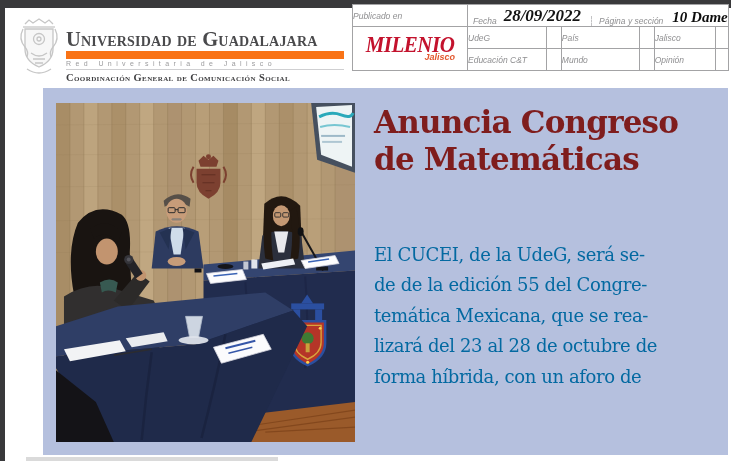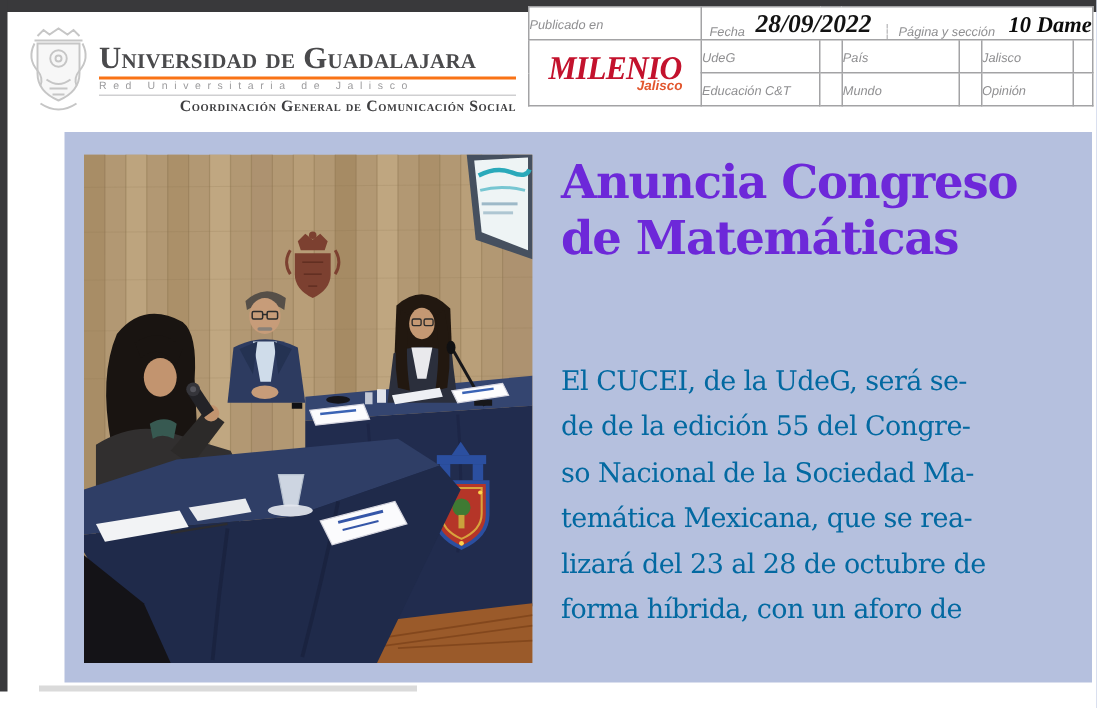--- a/index.html
+++ b/index.html
@@ -9,28 +9,28 @@
   }
   .frame-top{position:absolute;left:0;top:0;width:731px;height:8px;background:#39393b;}
   .frame-left{position:absolute;left:0;top:0;width:5px;height:461px;background:#39393b;}
 
   
   .letterhead-crest{position:absolute;left:15px;top:15px;width:48px;height:64px;}
   .wordmark{position:absolute;left:66px;top:28px;width:278px;}
   .uni-name{
     font-family:"Liberation Serif",serif;font-variant:small-caps;font-weight:600;
     font-size:20.5px;color:#4a4a4c;letter-spacing:.2px;white-space:nowrap;
-    border-bottom:2px solid #f97316;padding-bottom:1px;line-height:22px;
+    border-bottom:8px solid #f97316;padding-bottom:1px;line-height:22px;
   }
   .network-line{
     margin-top:1px;font-size:7px;color:#9b9b9d;letter-spacing:4.4px;white-space:nowrap;
     border-bottom:1px solid #cfcfd1;padding-bottom:2px;
   }
   .department-line{
-    margin-top:2px;text-align:right;font-family:"Liberation Serif",serif;
+    margin-top:2px;text-align:left;font-family:"Liberation Serif",serif;
     font-variant:small-caps;font-weight:700;font-size:10.5px;color:#3e3e40;letter-spacing:.4px;
     white-space:nowrap;
   }
 
   
   .clip-table{position:absolute;left:352px;top:4px;border-collapse:collapse;table-layout:fixed;background:#fff;font-style:italic;}
   .clip-table td{border:1px solid #a3a3a5;padding:0;height:21px;overflow:hidden;}
   .lbl{font-size:8.5px;color:#8f8f91;padding-left:4px;vertical-align:middle;}
   .cb{background:#fff;}
   .milenio-cell{text-align:center;vertical-align:middle;margin-top:33px;}
@@ -46,21 +46,21 @@
   .seccion-label{font-size:8.5px;color:#8f8f91;border-left:1px dashed #c2c2c4;padding-left:7px;}
   .seccion-value{font-family:"Liberation Serif",serif;font-weight:700;font-size:15px;color:#0c0c0c;margin-left:9px;}
 
   
   .clip-block{position:absolute;left:43px;top:88px;width:685px;height:367px;background:#b5c0de;}
   .clip-photo{position:absolute;left:56px;top:103px;width:299px;height:339px;}
   .clip-photo svg{display:block;width:100%;height:100%;}
   .headline{position:absolute;left:374px;top:104px;width:354px;}
   .headline div{
     font-family:"DejaVu Serif","Liberation Serif",serif;font-weight:700;font-size:31px;
-    line-height:37px;color:#6d28d9;letter-spacing:-0.8px;white-space:nowrap;
+    line-height:37px;color:#7f1d1d;letter-spacing:-0.8px;white-space:nowrap;
   }
   .body-text{position:absolute;left:374px;top:240px;width:356px;}
   .body-text div{
     font-family:"DejaVu Serif","Liberation Serif",serif;font-size:18px;line-height:30.4px;
     color:#0369a1;letter-spacing:-0.4px;white-space:nowrap;
   }
   .bottom-strip{position:absolute;left:26px;top:457px;width:252px;height:4px;background:#dadada;}
 </style>
 </head>
 <body>
@@ -314,19 +314,18 @@
 </div>
 
 <div class="headline">
   <div>Anuncia Congreso</div>
   <div>de Matemáticas</div>
 </div>
 
 <div class="body-text">
   <div>El CUCEI, de la UdeG, será se-</div>
   <div>de de la edición 55 del Congre-</div>
-  <div>so Nacional de la Sociedad Ma-</div>
   <div>temática Mexicana, que se rea-</div>
   <div>lizará del 23 al 28 de octubre de</div>
   <div>forma híbrida, con un aforo de</div>
 </div>
 
 <div class="bottom-strip"></div>
 
 </body></html>

